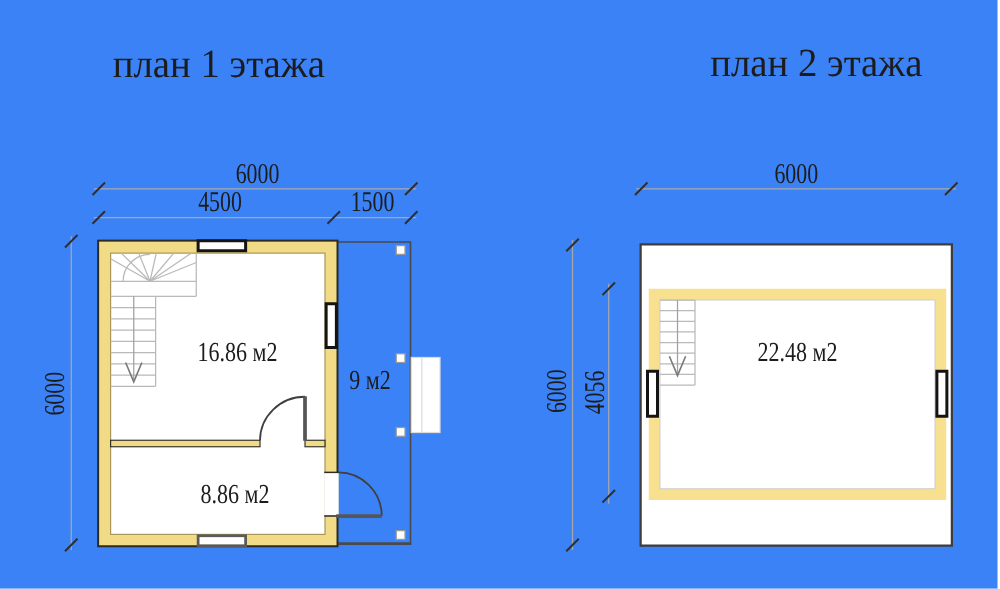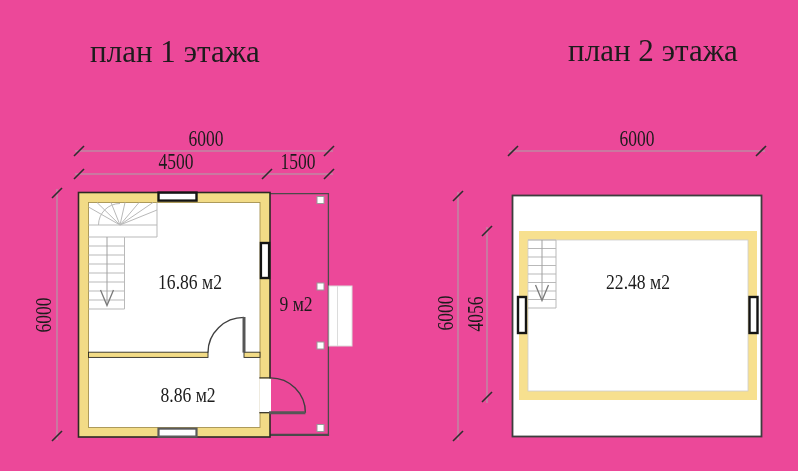--- a/index.html
+++ b/index.html
@@ -1,17 +1,17 @@
 <!DOCTYPE html>
 <html><head>
 <meta charset="utf-8">
 <style>
   html,body{margin:0;padding:0;background:#fff;}
   .sheet{
-    position:relative;width:798px;height:471px;background:#ec4899;
+    position:relative;width:798px;height:471px;background:#3b82f6;
     overflow:hidden;font-family:"Liberation Serif","DejaVu Serif",serif;
   }
   .sheet svg{position:absolute;left:0;top:0;}
   .txt{position:absolute;color:#1c1c1c;white-space:nowrap;}
   .t-title{font-size:32px;transform:translate(-50%,-50%) scaleX(0.97);}
   .t-dim{font-size:23px;transform:translate(-50%,-50%) scaleX(0.76);}
   .t-dim-rot{font-size:23px;transform:translate(-50%,-50%) rotate(-90deg) scaleX(0.76);}
   .t-room{font-size:22px;transform:translate(-50%,-50%) scaleX(0.80);}
   
   .ln-dim{stroke:#a8a8a8;stroke-width:1;fill:none;}

